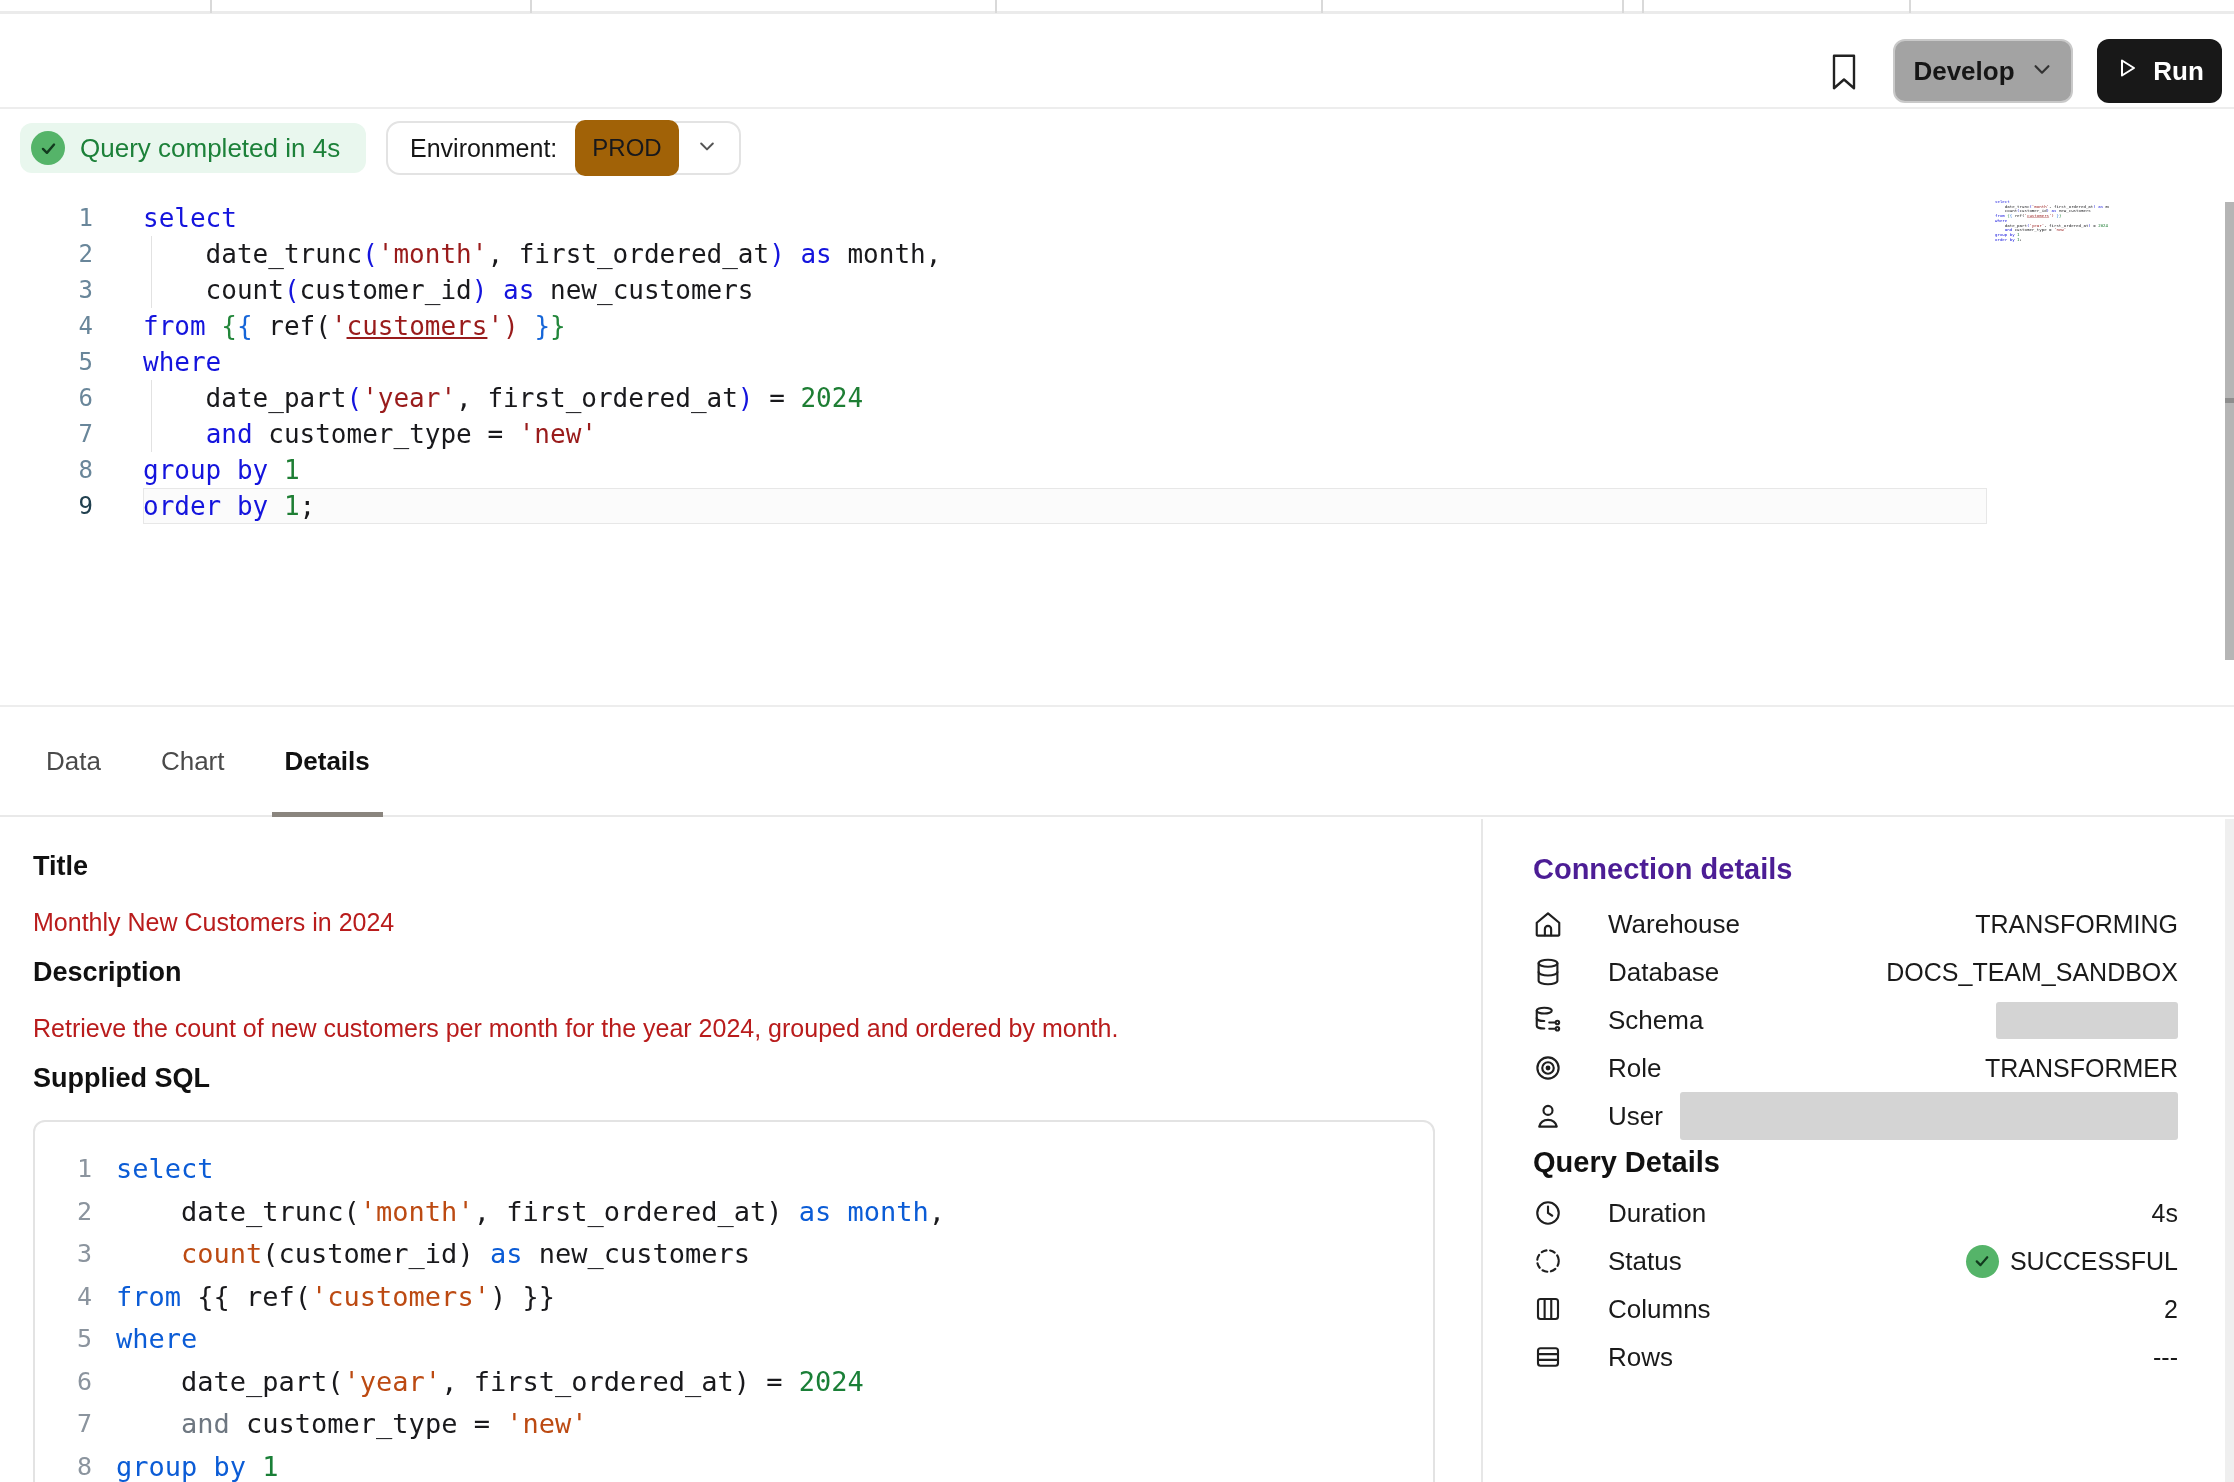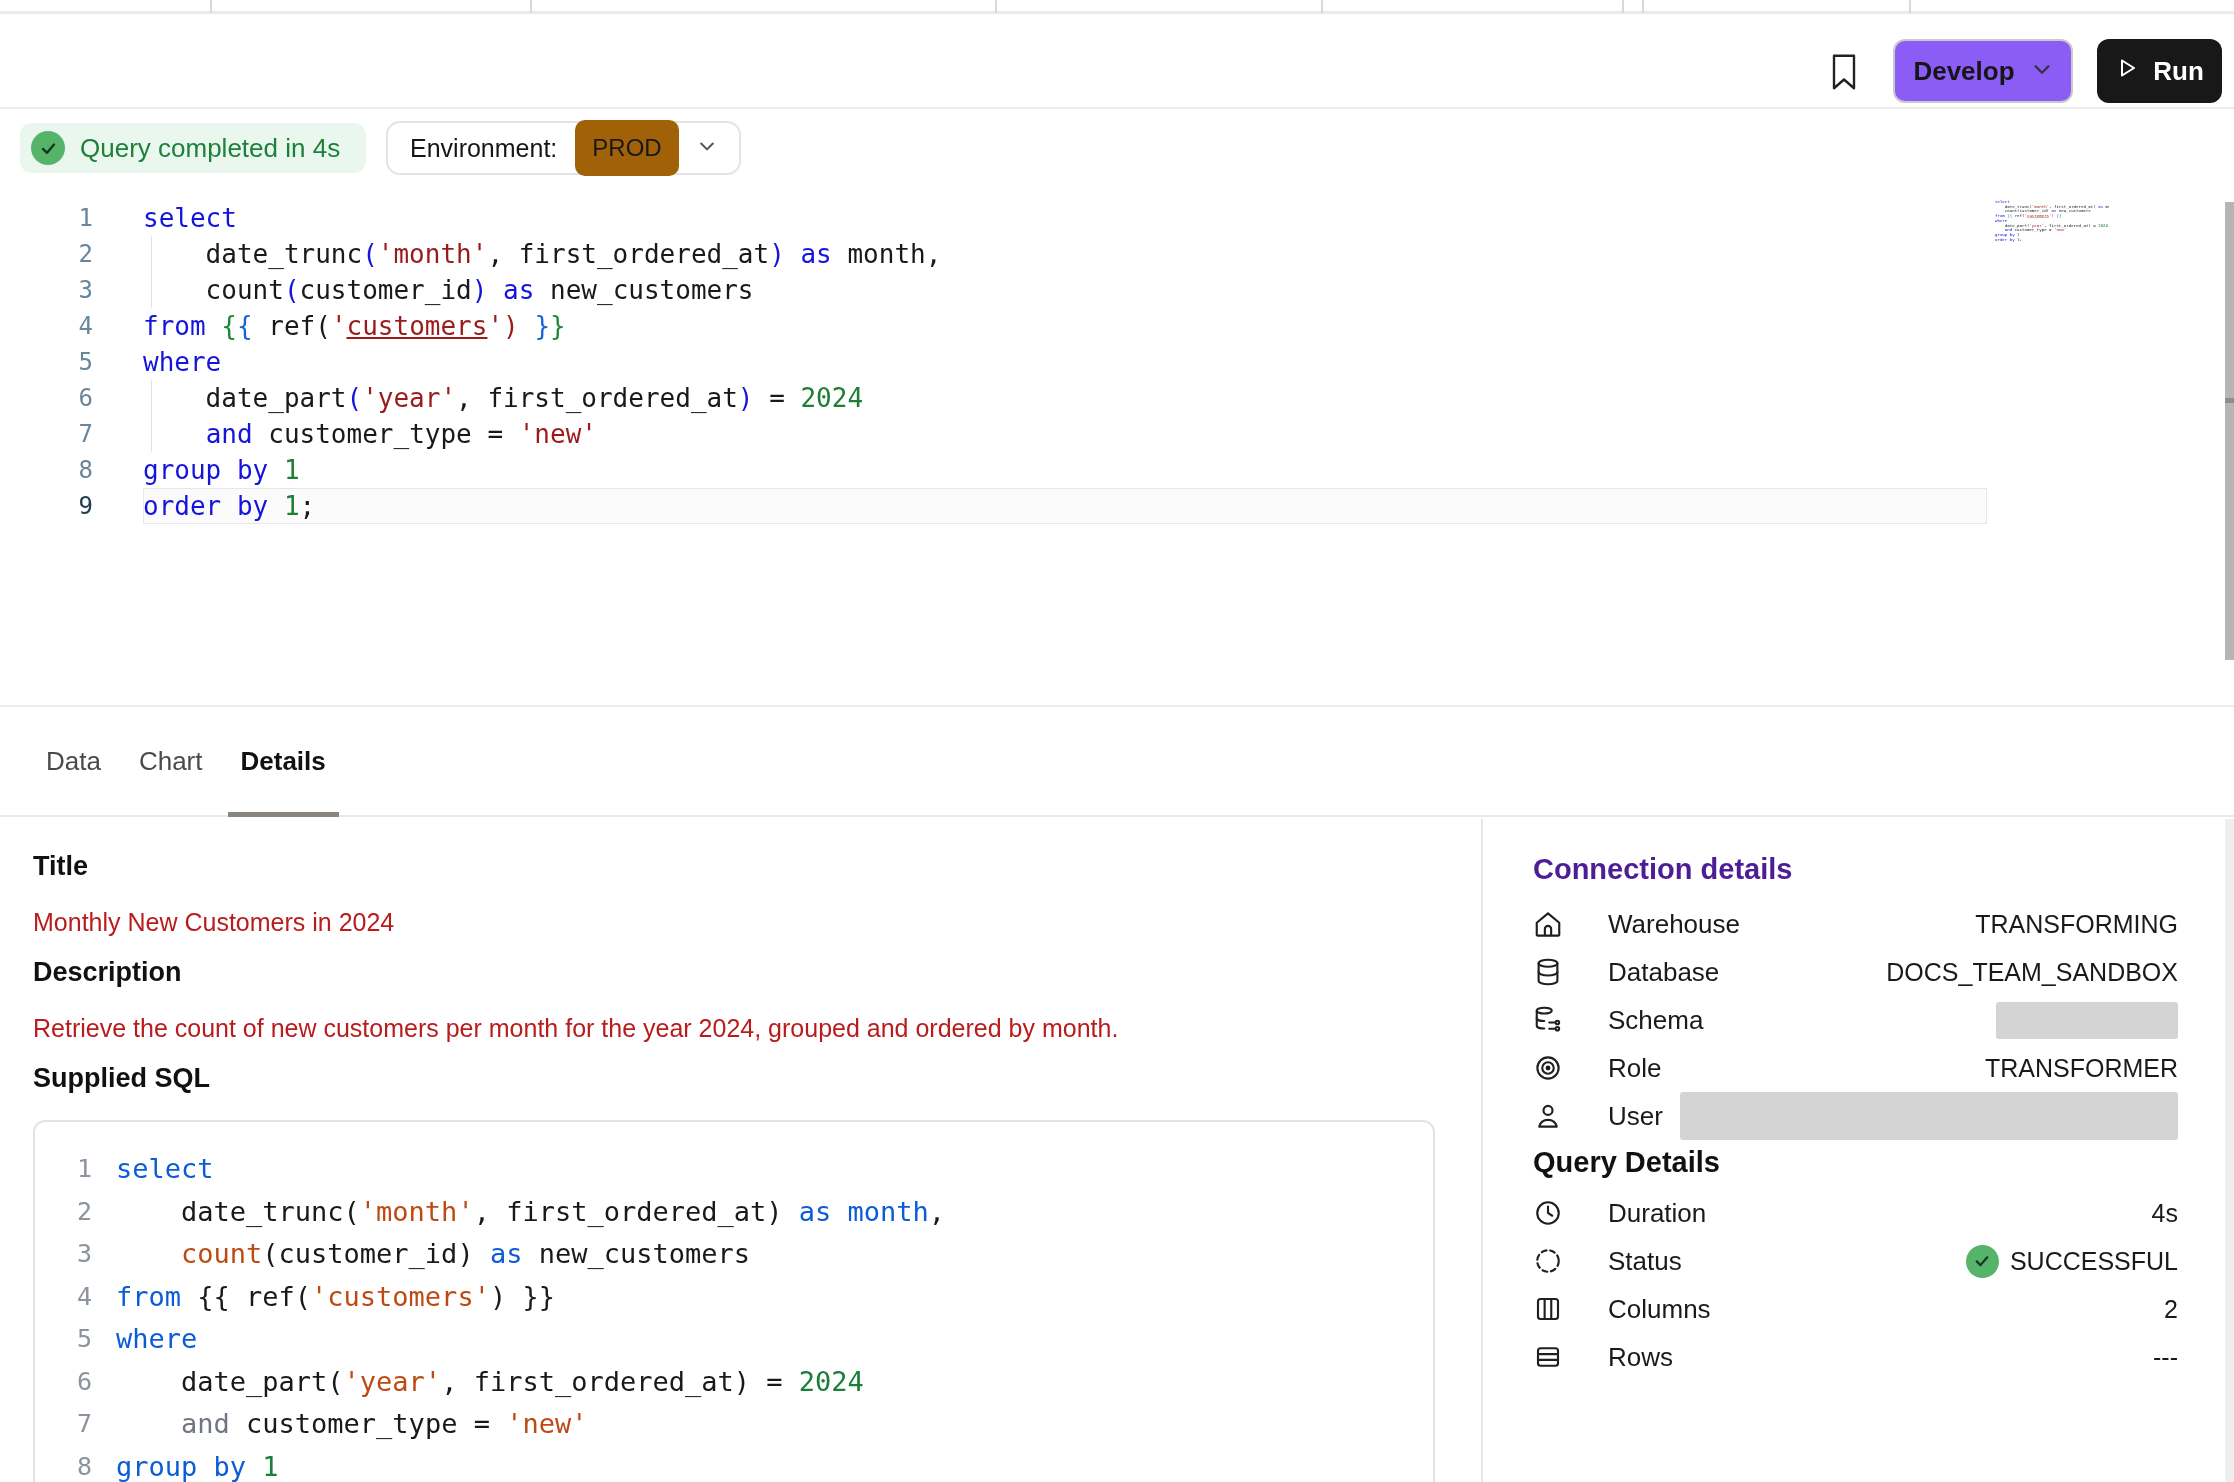--- a/index.html
+++ b/index.html
@@ -6,21 +6,21 @@
   html,body { width:2234px; height:1482px; overflow:hidden; }
   body { background:#fff; font-family:"Liberation Sans", sans-serif; color:#1a1a1a; position:relative; }
 
   
   .topstrip { position:absolute; top:0; left:0; right:0; height:14px; background:#fff; border-bottom:3px solid #ebebeb; }
   .tdiv { position:absolute; top:0; width:2px; height:13px; background:#d9d9d9; }
 
   
   .appbar { position:absolute; top:17px; left:0; right:0; height:92px; background:#fff; border-bottom:2px solid #ededed; }
   .bookmark-btn { position:absolute; left:1820px; top:30px; width:48px; height:52px; display:flex; align-items:center; justify-content:center; background:none; border:none; cursor:pointer; }
-  .develop-btn { position:absolute; left:1893px; top:22px; width:180px; height:64px; background:#8b5cf6; border:2px solid #c9c9c9; border-radius:12px; font-family:"Liberation Sans",sans-serif; font-size:26px; font-weight:600; color:#161616; display:flex; align-items:center; justify-content:center; gap:16px; cursor:pointer; }
+  .develop-btn { position:absolute; left:1893px; top:22px; width:180px; height:64px; background:#a3a3a3; border:2px solid #c9c9c9; border-radius:12px; font-family:"Liberation Sans",sans-serif; font-size:26px; font-weight:600; color:#161616; display:flex; align-items:center; justify-content:center; gap:16px; cursor:pointer; }
   .run-btn { position:absolute; left:2097px; top:22px; width:125px; height:64px; background:#181818; border:none; border-radius:12px; font-family:"Liberation Sans",sans-serif; font-size:26px; font-weight:600; color:#fff; display:flex; align-items:center; justify-content:center; gap:14px; cursor:pointer; }
 
   
   .status-pill { position:absolute; left:20px; top:123px; height:50px; background:#e9f7ee; border-radius:12px; display:flex; align-items:center; gap:15px; padding:0 26px 0 11px; }
   .check-circle { width:34px; height:34px; border-radius:50%; background:#55b469; display:flex; align-items:center; justify-content:center; flex:0 0 34px; }
   .status-pill .txt { font-size:26px; font-weight:500; color:#1c8139; white-space:nowrap; }
   .env-select { position:absolute; left:386px; top:121px; height:54px; background:#fff; border:2px solid #e3e3e3; border-radius:14px; display:flex; align-items:center; gap:18px; padding:0 22px; cursor:pointer; }
   .env-select .lbl { font-size:25px; color:#161616; }
   .prod-pill { background:#a16207; border-radius:10px; padding:14px 17px; font-size:24px; font-weight:500; color:#17181c; }
 
@@ -40,21 +40,21 @@
 
   
   .tok-k { color:#1414dd; } .tok-p { color:#1414dd; }
   .tok-s { color:#991b1b; } .tok-su { color:#991b1b; text-decoration:underline; }
   .tok-n { color:#1e7e34; } .tok-b1 { color:#22863a; } .tok-b2 { color:#1565d8; }
   .tok-t { color:#19191c; }
   
   .tok-k2 { color:#0b5cd6; } .tok-o { color:#bc4a12; } .tok-n2 { color:#1a7f37; } .tok-c { color:#6e7781; }
 
   
-  .tabrow { position:absolute; top:705px; left:0; right:0; height:112px; border-top:2px solid #ededed; border-bottom:2px solid #e9e9e9; display:flex; align-items:stretch; padding-left:33px; gap:12px; background:#fff; }
+  .tabrow { position:absolute; top:705px; left:0; right:0; height:112px; border-top:2px solid #ededed; border-bottom:2px solid #e9e9e9; display:flex; align-items:stretch; padding-left:33px; gap:34px; background:#fff; }
   .tab { position:relative; display:flex; align-items:center; padding:0 13px; font-size:26px; color:#4a4a4a; cursor:pointer; }
   .tab.active { font-weight:700; color:#111; }
   .tab.active::after { content:""; position:absolute; left:0; right:0; bottom:-2px; height:5px; background:#8a857e; }
 
   
   .content { position:absolute; top:819px; left:0; width:2234px; height:663px; }
   .left-col { position:absolute; left:0; top:0; width:1481px; height:100%; padding:32px 42px 0 33px; }
   .sec-h { font-size:27px; font-weight:700; color:#111; margin-bottom:26px; }
   .body-txt { font-size:25px; color:#b91c1c; margin-bottom:21px; }
   .mb-gap { margin-bottom:20px; }

